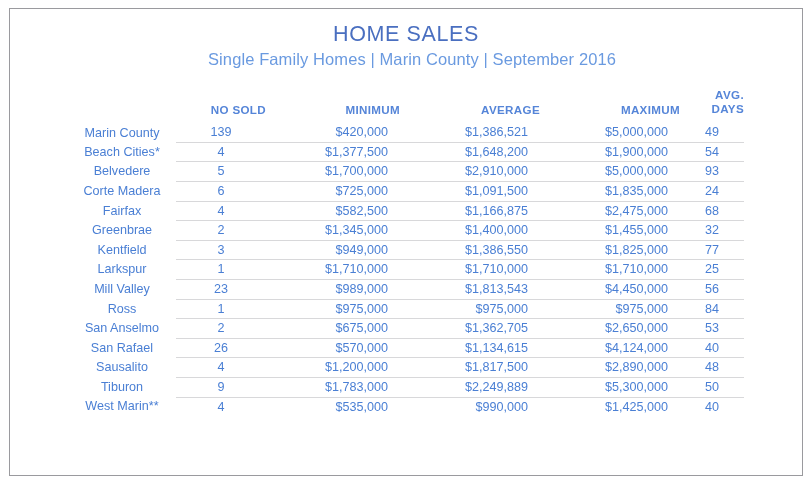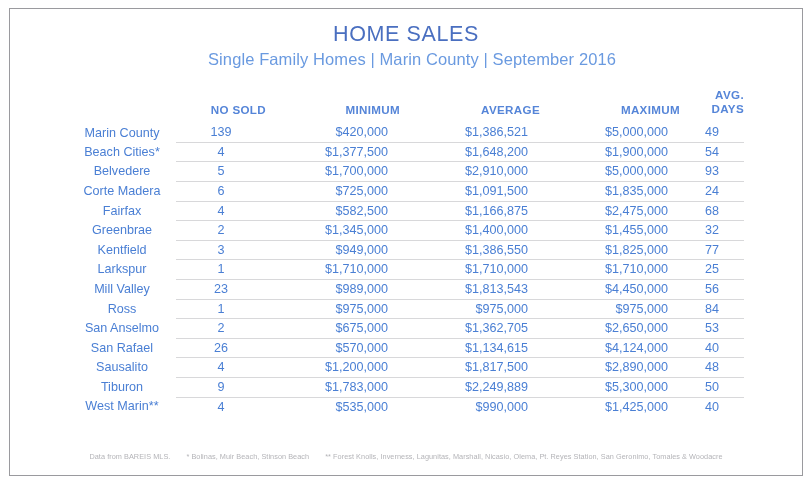--- a/index.html
+++ b/index.html
@@ -294,20 +294,15 @@
               <td class="num">4</td>
               <td class="money">$535,000</td>
               <td class="money">$990,000</td>
               <td class="money">$1,425,000</td>
               <td class="days">40</td>
             </tr>
           </tbody>
       </table>
     </div>
 
-    <div class="footnote">
-      <span class="seg">Data from BAREIS MLS.</span>
-      <span class="seg">* Bolinas, Muir Beach, Stinson Beach</span>
-      <span class="seg">** Forest Knolls, Inverness, Lagunitas, Marshall, Nicasio, Olema, Pt. Reyes Station, San Geronimo, Tomales &amp; Woodacre</span>
-    </div>
 
   </div>
 </div>
 
 </body></html>

